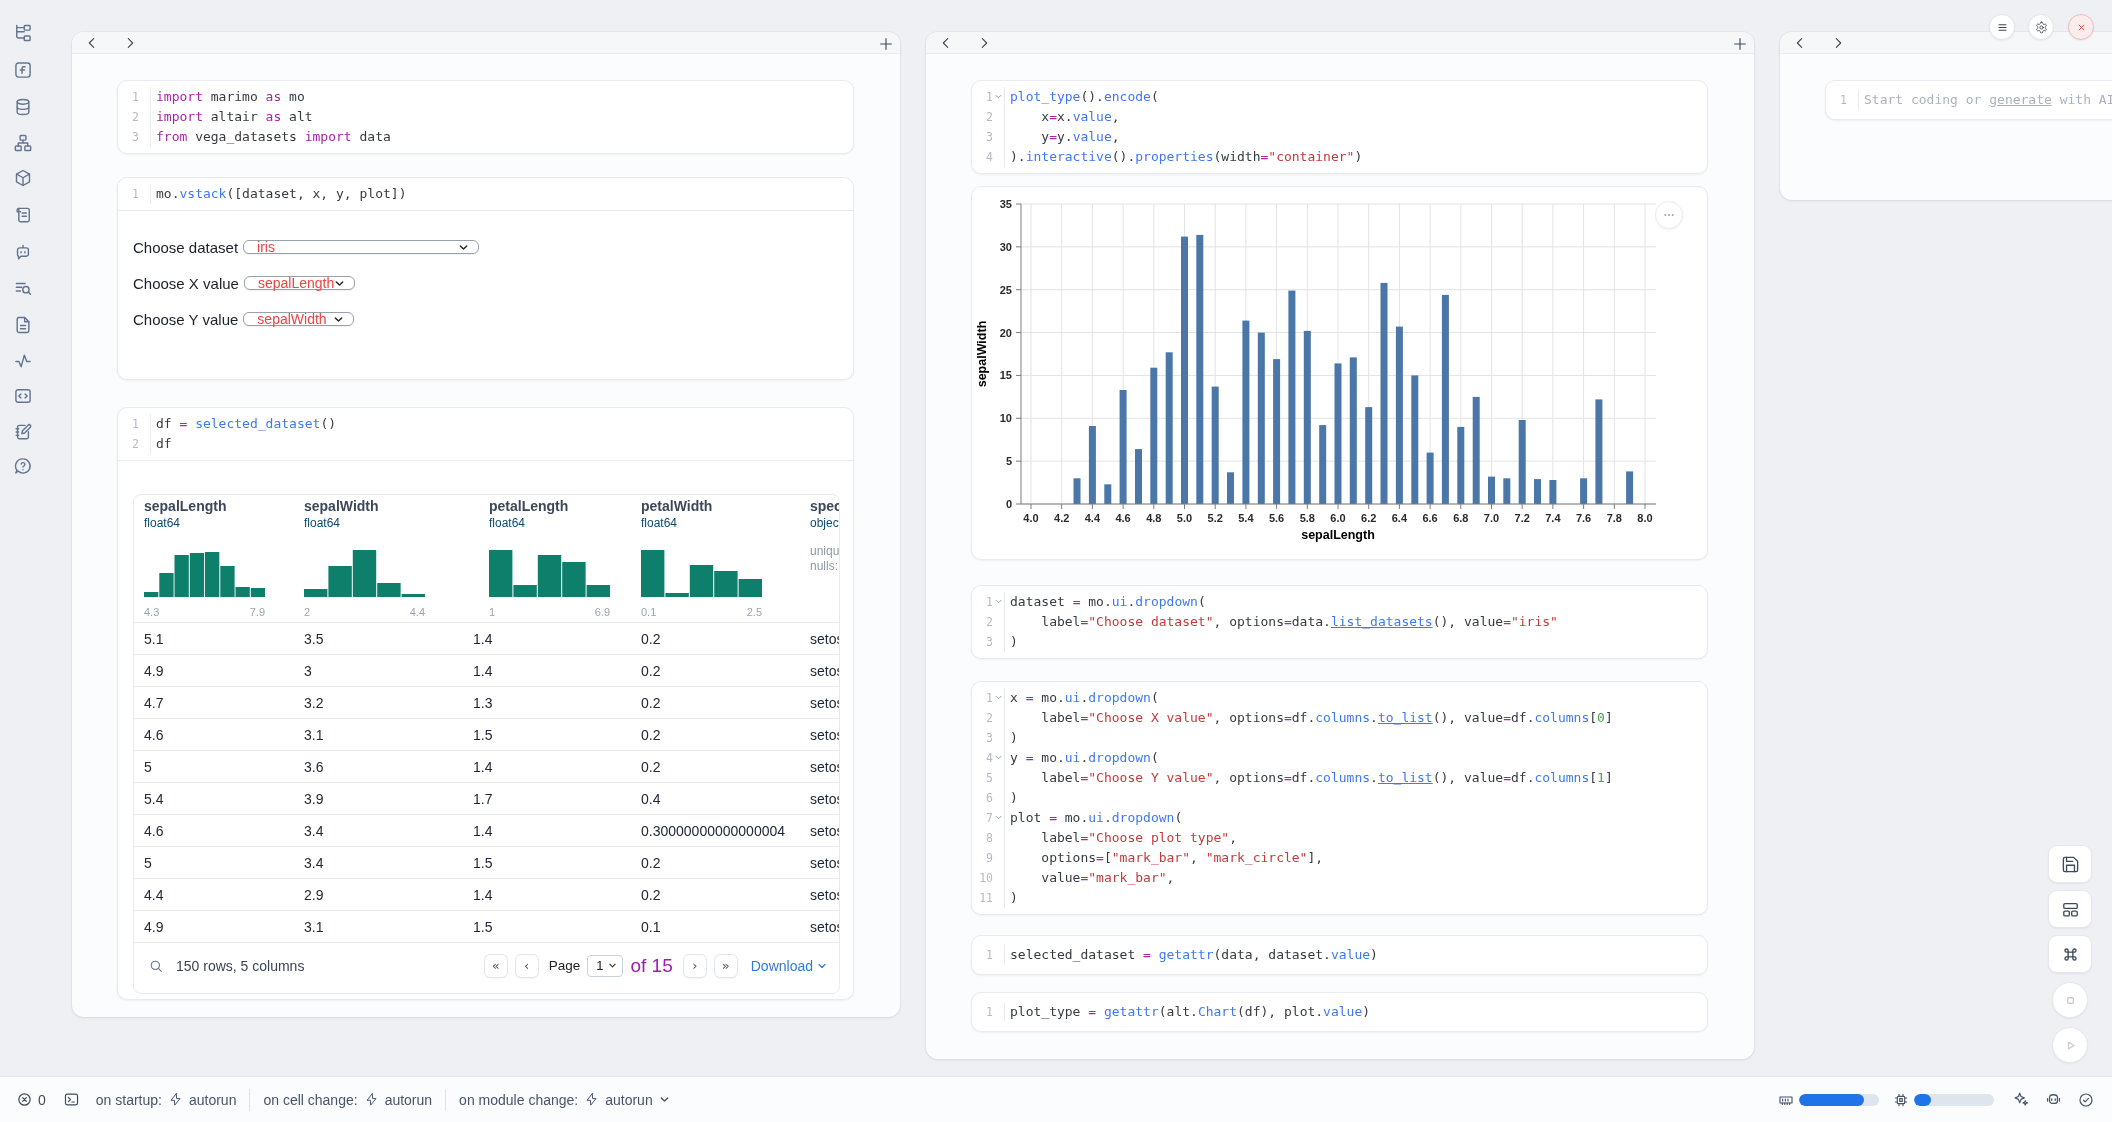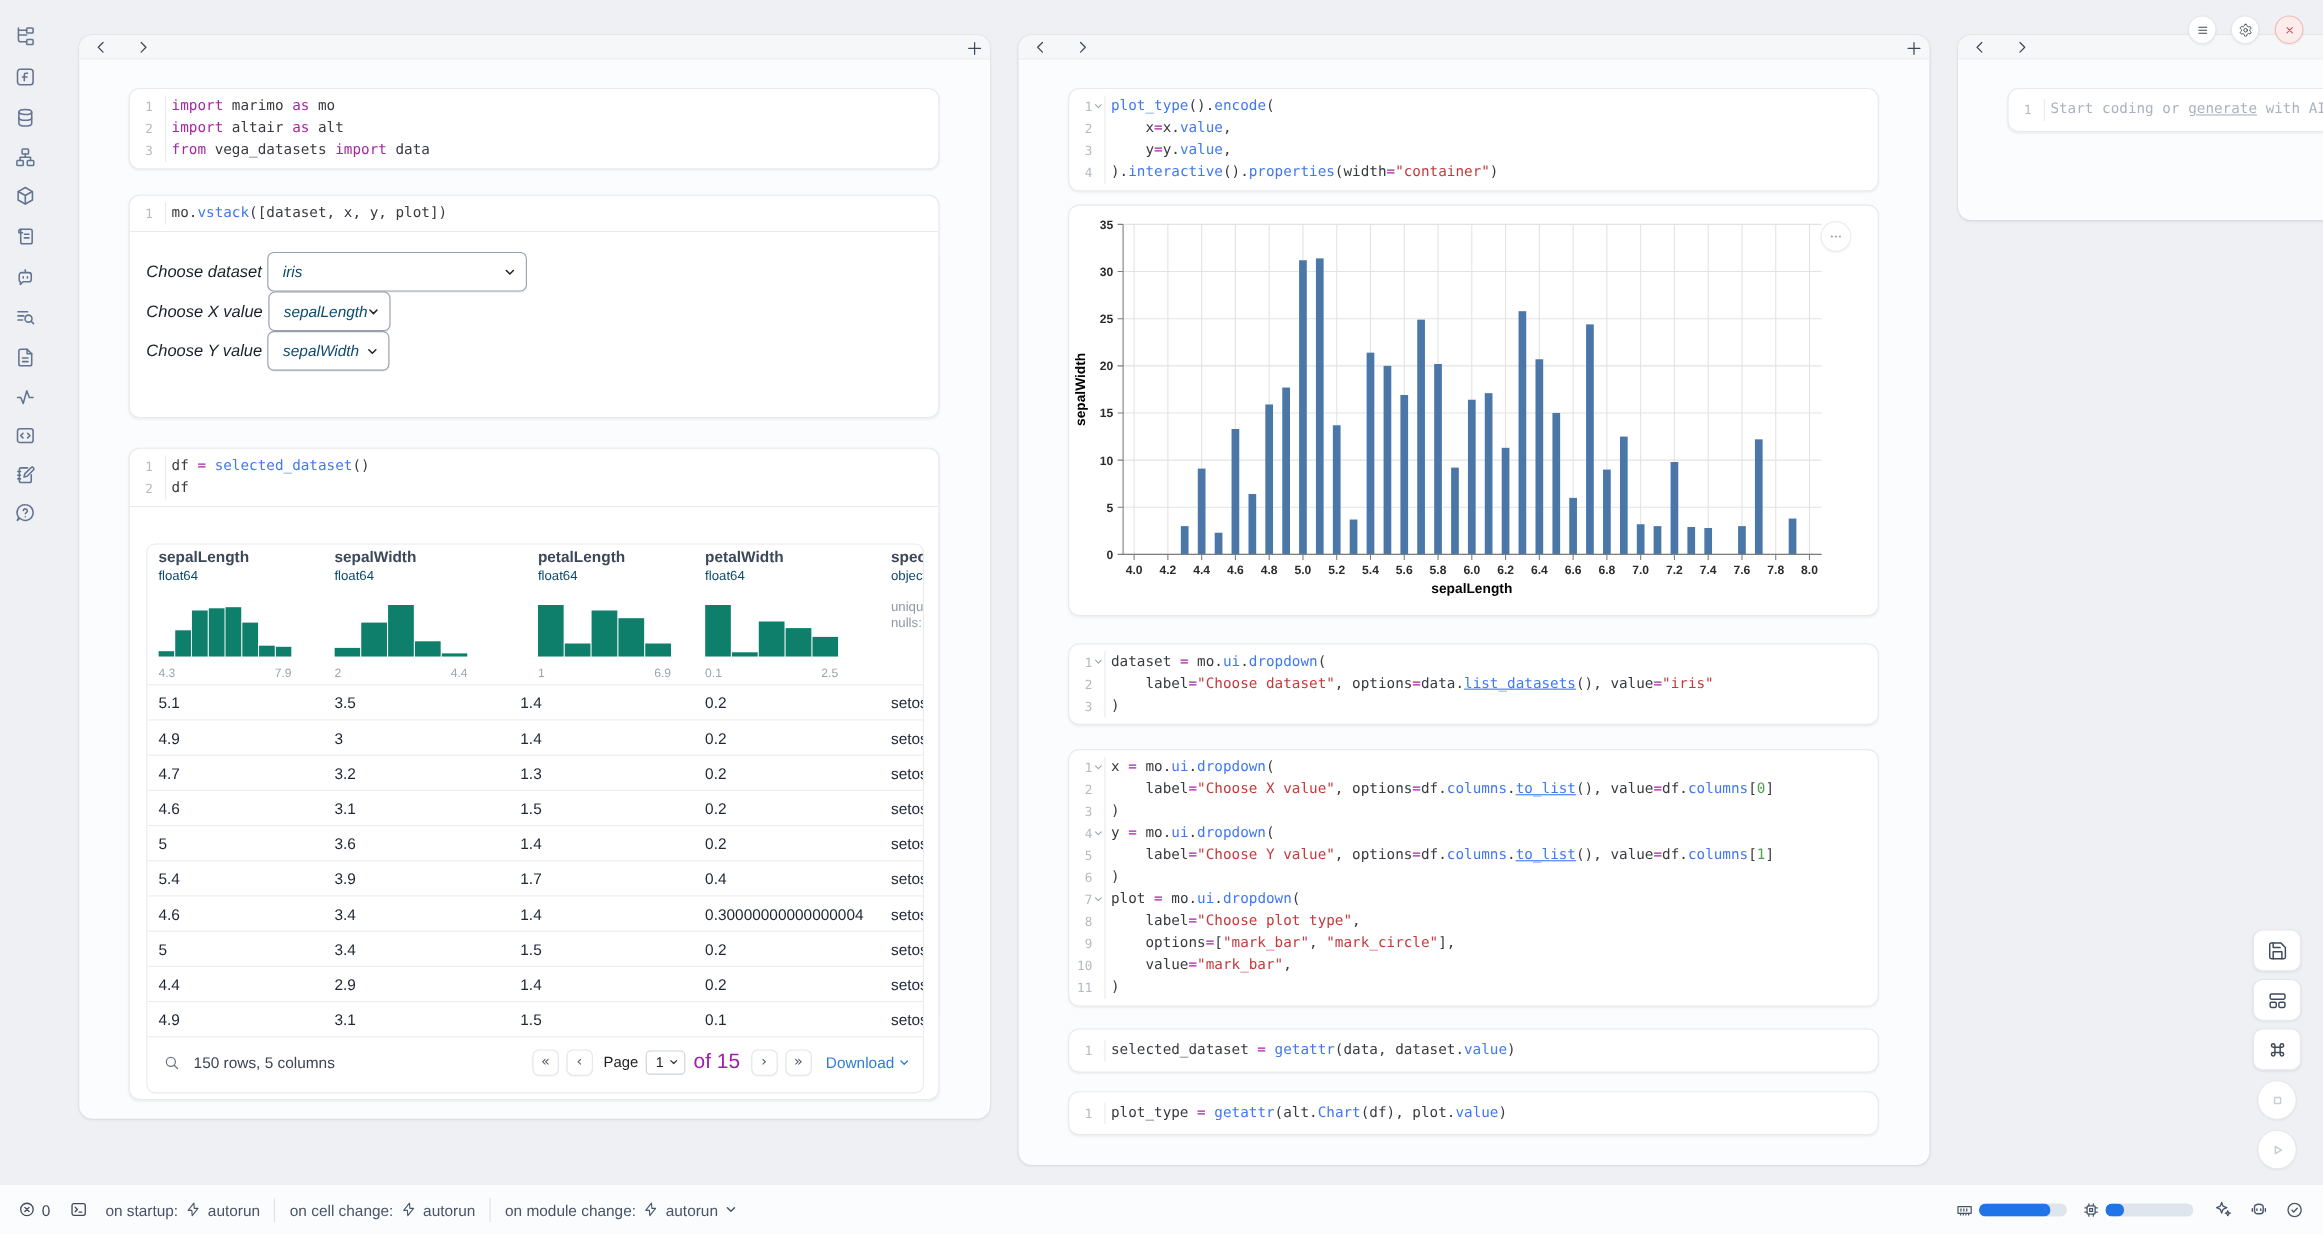--- a/index.html
+++ b/index.html
@@ -25,21 +25,21 @@
   .tk-op { color:#a626a4; }
   .tk-fn { color:#4078f2; }
   .tk-fnu { color:#4078f2; text-decoration:underline; }
   .tk-str { color:#c5393c; }
   .tk-num { color:#50a14f; }
   .tk-ph { color:#abb2bf; }
   .tk-phu { color:#abb2bf; text-decoration:underline; }
   .cell-divider { border-top:1px solid #e8eaee; }
   .dd-row { display:flex; align-items:center; margin-left:15px; height:26px; margin-bottom:10px; }
   .dd-label { font-size:15px; color:#1a202c; }
-  .dd-select { height:36px; background:#fff; border:1.5px solid #97a0ab; border-radius:6px; display:flex; align-items:center; justify-content:space-between; padding:0 9px 0 13px; font-size:14px; color:#0c4a6e; box-shadow:0 1px 1px rgba(0,0,0,.06); }
+  .dd-select { height:14px; background:#fff; border:1.5px solid #97a0ab; border-radius:6px; display:flex; align-items:center; justify-content:space-between; padding:0 9px 0 13px; font-size:14px; color:#ef4444; box-shadow:0 1px 1px rgba(0,0,0,.06); }
   .dd-select svg { width:11px; height:11px; color:#222; }
   .tablecard { position:absolute; left:15px; width:707px; border:1px solid #e7eaee; border-radius:8px; background:#fff; overflow:hidden; }
   .thead { position:relative; height:127px; }
   .tcol { position:absolute; top:0; }
   .tname { font-size:14px; font-weight:bold; color:#3c4859; margin-top:3px; }
   .tdtype { font-size:12px; color:#0c4a6e; margin-top:2px; }
   .thist { margin-top:10px; display:block; }
   .tminmax { display:flex; justify-content:space-between; width:121px; margin-top:9px; font-size:11px; color:#9aa4b1; }
   .tstats { font-size:12px; color:#8d98a7; margin-top:14px; line-height:15px; }
   .trow { display:grid; grid-template-columns:160px 169px 168px 169px 1fr; height:32px; border-top:1px solid #e9ecef; align-items:center; font-size:14px; color:#202838; }
@@ -203,21 +203,21 @@
         <div class="codewrap" style="padding: 6px 0px;">
           <div class="gutter">
             <div class="gl">
               <span class="num">1</span>
               <span class="nofold"></span>
             </div>
           </div>
           <div class="code"><div style="height: 20px;"><span>mo.</span><span class="tk-fn">vstack</span><span>([dataset, x, y, plot])</span></div></div>
         </div>
         <div class="cell-divider"></div>
-        <div style="padding-top: 23px; font-style: italic;">
+        <div style="padding-top: 23px;">
           <div class="dd-row">
             <span class="dd-label">Choose dataset</span>
             <div class="dd-select" style="width: 236px; margin-left: 5px;">
               <span>iris</span>
               <span style="display: flex;">
                 <svg class="lic" viewBox="0 0 24 24" style="stroke-width:3">
                   <path d="M5 8.5l7 7 7-7"></path>
                 </svg>
               </span>
             </div>

